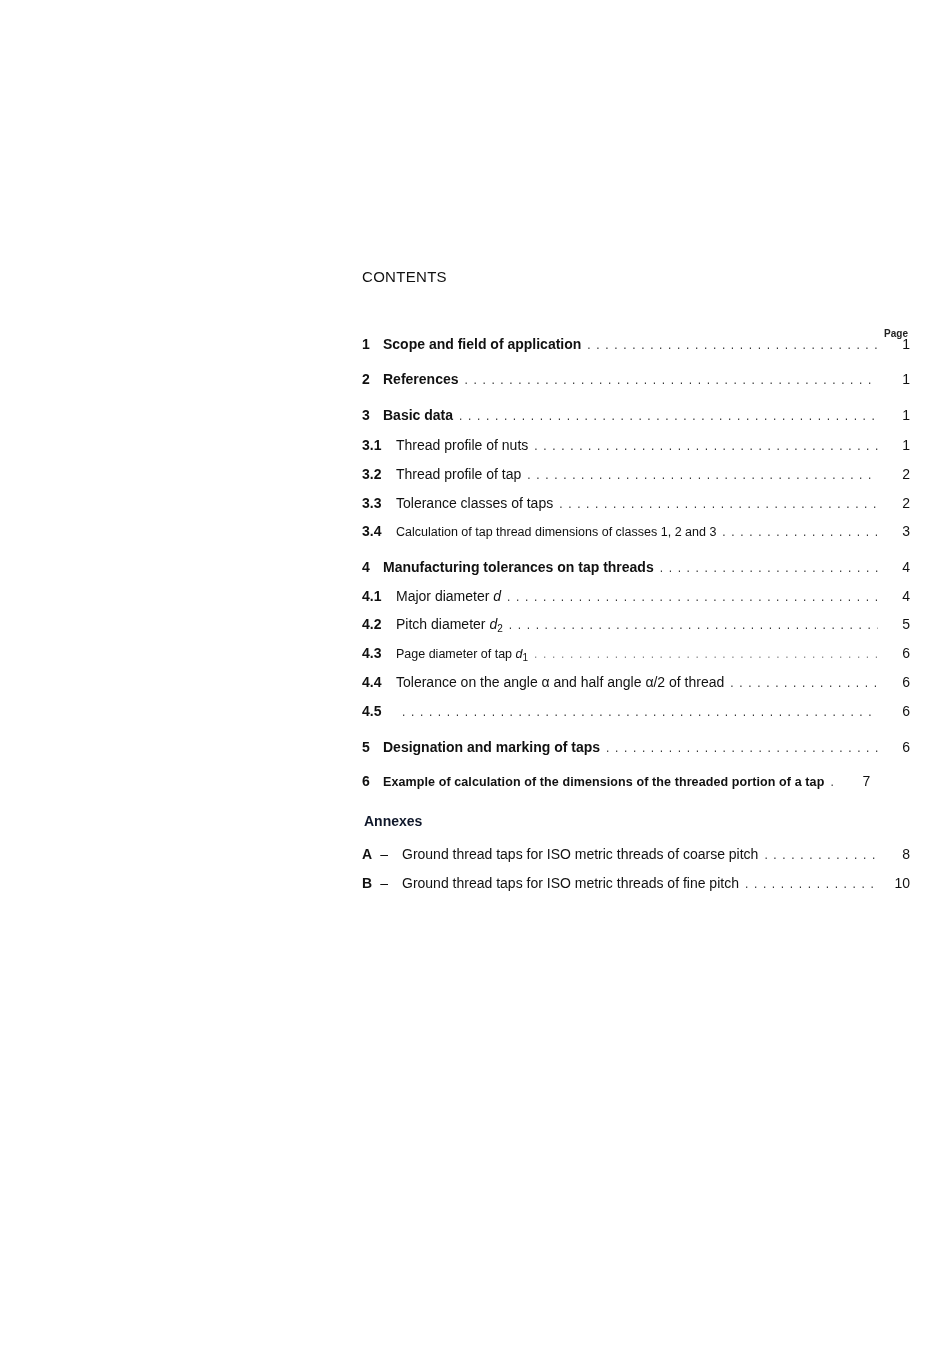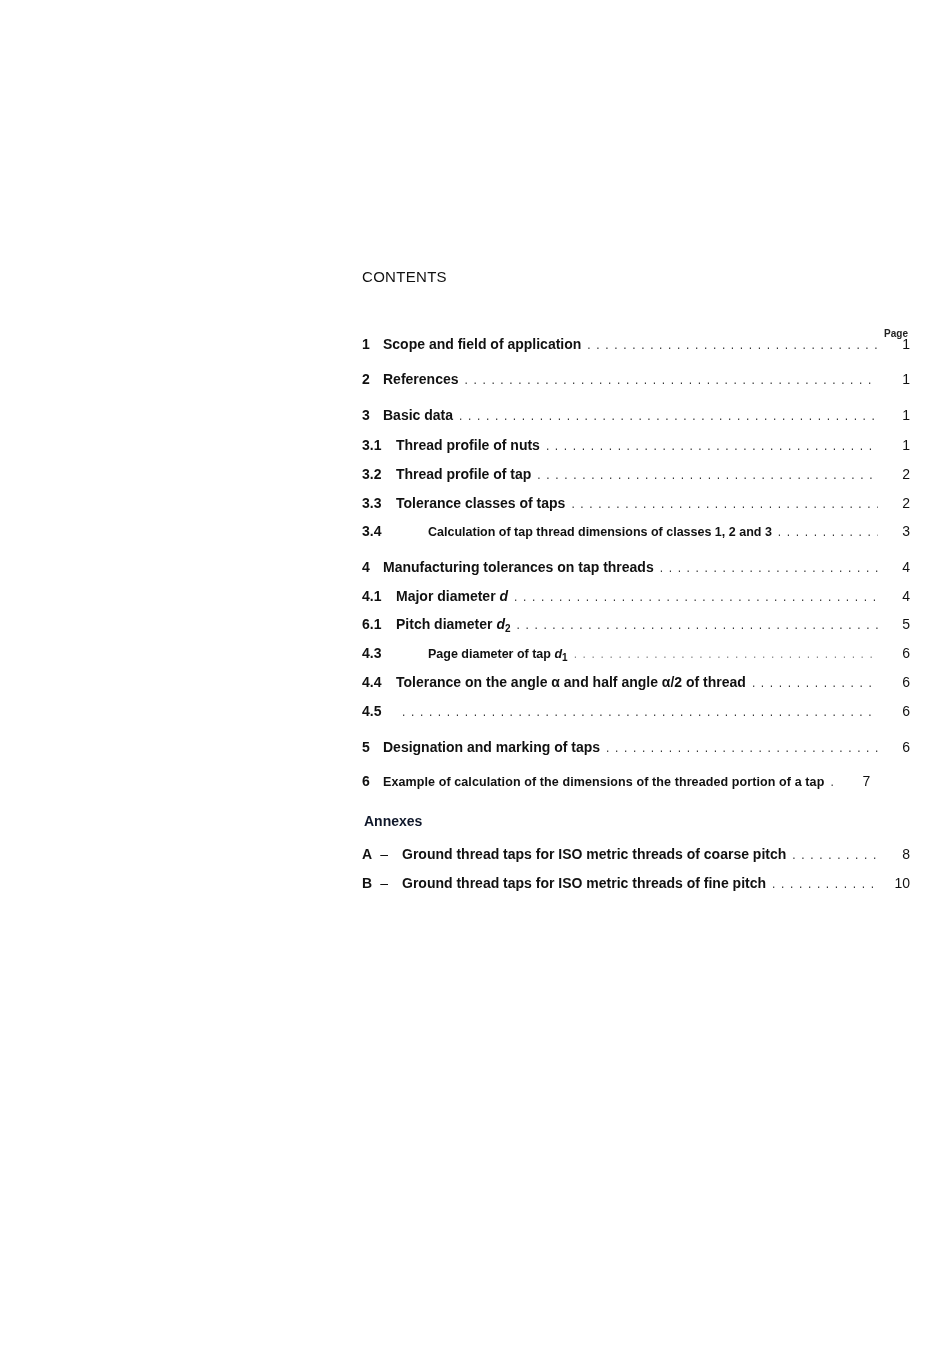--- a/index.html
+++ b/index.html
@@ -49,41 +49,41 @@
       white-space: nowrap;
     }
     .row .num {
       font-weight: bold;
       flex: 0 0 auto;
     }
     .row.main .num { width: 21px; }
     .row.sub .num { width: 34px; }
     .row.annex .num { width: 40px; }
     .row.main .label { font-weight: bold; }
-    .row .label { flex: 0 0 auto; font-weight: bold; }
+    .row .label { flex: 0 0 auto; }
     .row .dots {
       flex: 1 1 auto;
       overflow: hidden;
       margin: 0 6px 0 6px;
       color: #333;
       letter-spacing: 5.2px;
       font-size: 12px;
     }
     .row .dots::before {
       content: ". . . . . . . . . . . . . . . . . . . . . . . . . . . . . . . . . . . . . . . . . . . . . . . . . . . . . . . . . . . . . . . . . . . . . . . . . . . . . . . . . . . . . . . .";
       letter-spacing: 0;
       word-spacing: 2.3px;
     }
     .row .pg {
       flex: 0 0 auto;
       width: 26px;
       text-align: right;
       font-size: 14px;
     }
-    .row.small .label { font-size: 12.5px; margin-left: 32px; }
+    .row.small .label { font-size: 12.5px; }
     .row.small6 .label { font-size: 12.5px; letter-spacing: 0.1px; text-align: center; }
     .row .dash { margin: 0 8px; font-weight: normal; }
     sub { font-size: 10px; vertical-align: -3px; }
     .it { font-style: italic; }
     .annex-heading {
       position: absolute;
       left: 2px;
       top: 813px;
       font-size: 14px;
       font-weight: bold;
@@ -155,21 +155,21 @@
   </div>
 
   <div class="row sub" style="top:588px;justify-content:flex-end;">
     <span class="num">4.1</span>
     <span class="label"><span>Major diameter</span> <span class="it">d</span></span>
     <span class="dots"></span>
     <span class="pg">4</span>
   </div>
 
   <div class="row sub" style="top:616px;">
-    <span class="num">6.1</span>
+    <span class="num">4.2</span>
     <span class="label"><span>Pitch diameter</span> <span class="it">d</span><sub>2</sub></span>
     <span class="dots"></span>
     <span class="pg">5</span>
   </div>
 
   <div class="row sub small" style="top:645px;">
     <span class="num">4.3</span>
     <span class="label"><span>Page diameter of tap</span> <span class="it">d</span><sub>1</sub></span>
     <span class="dots" style="color:#888;"></span>
     <span class="pg">6</span>

